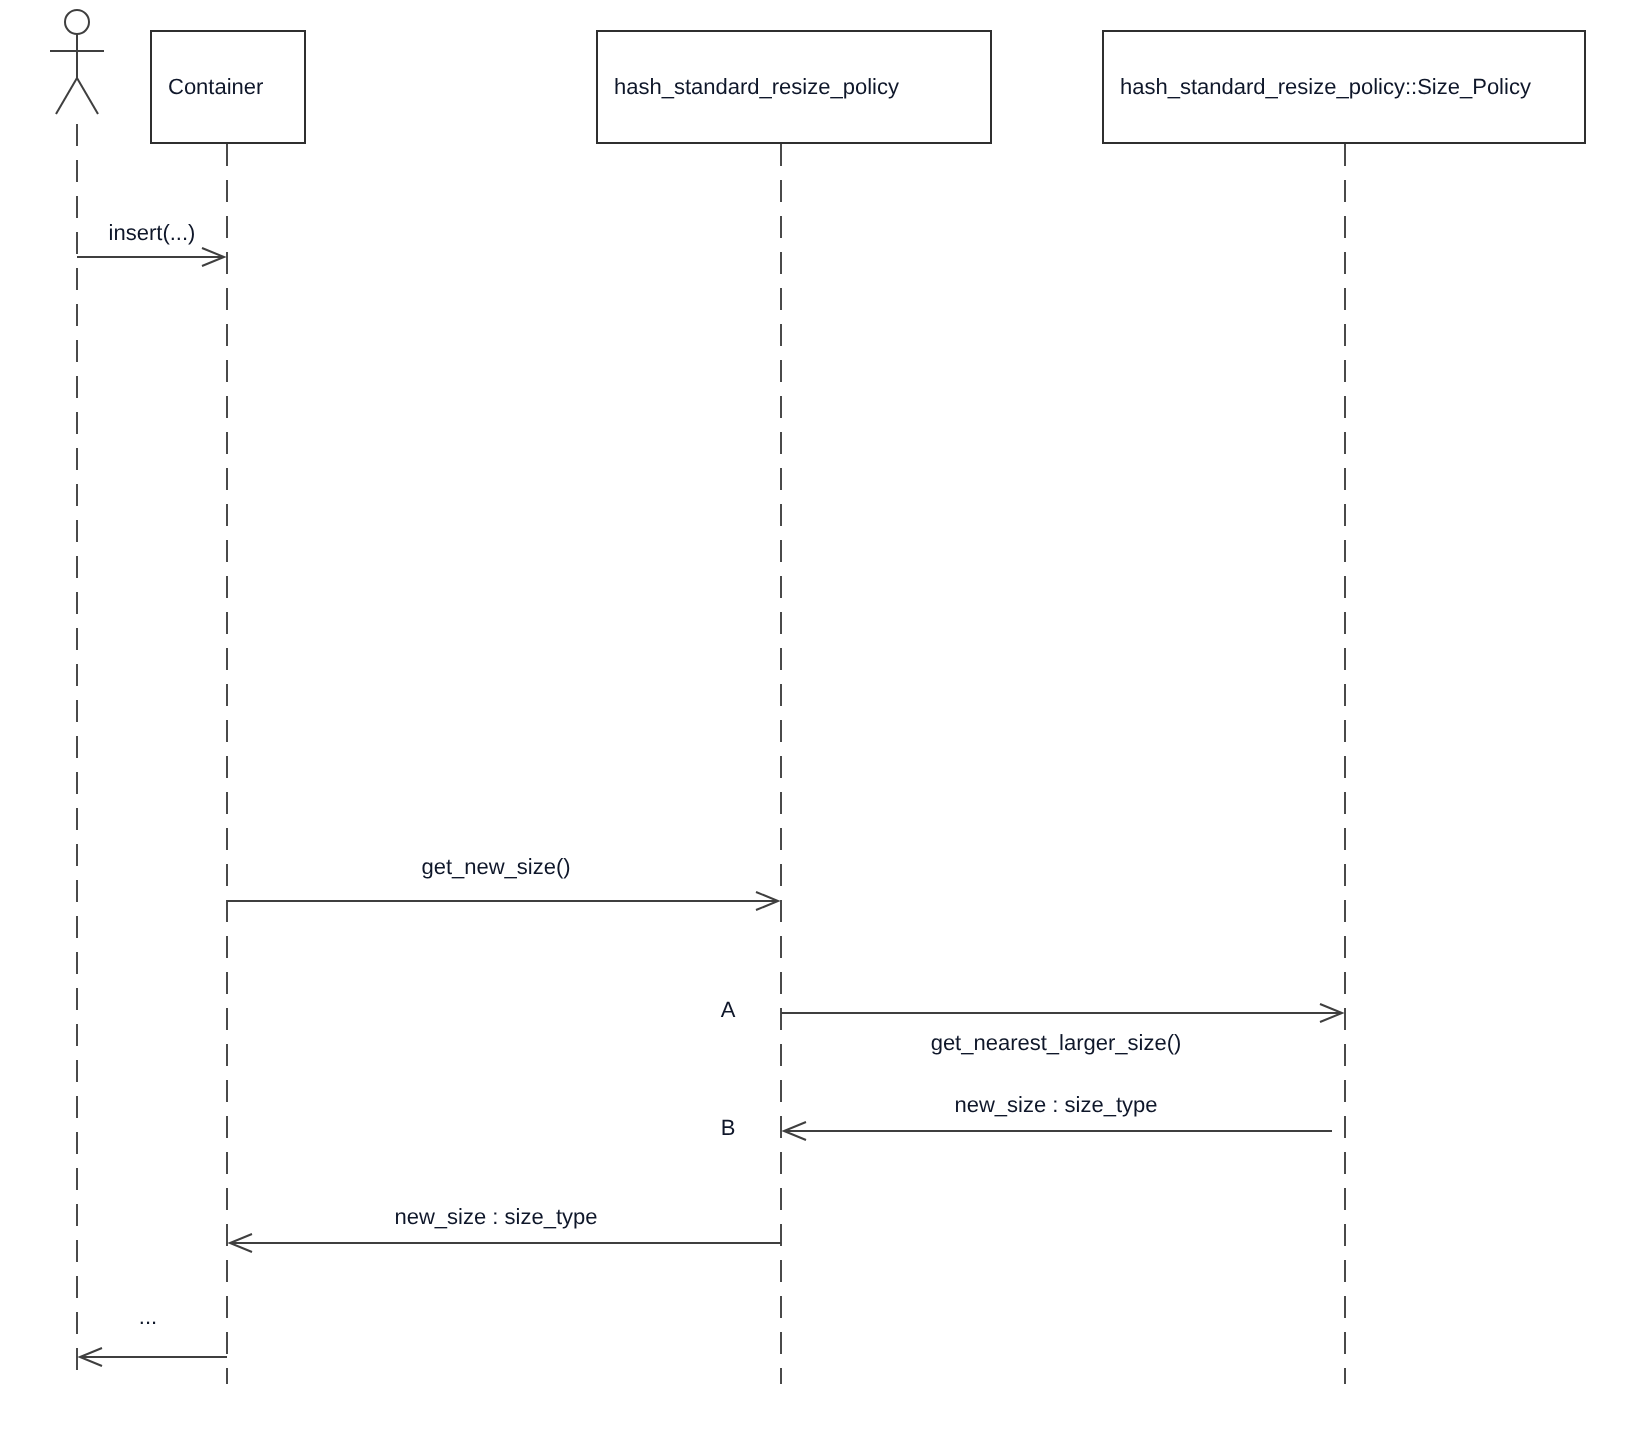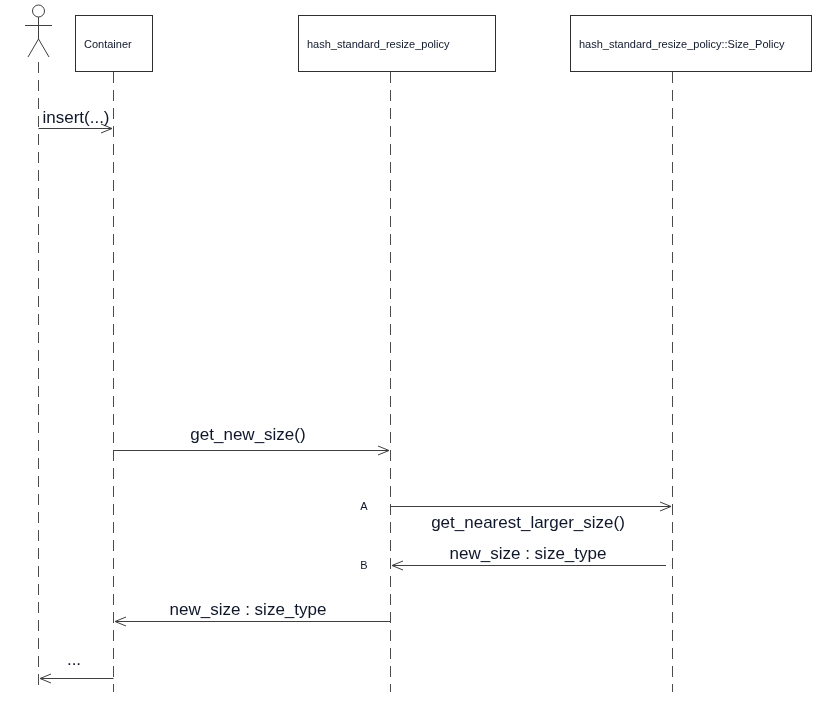--- a/index.html
+++ b/index.html
@@ -9,23 +9,23 @@
   }
   svg.layer { position:absolute; left:0; top:0; width:813px; height:715px; }
   .pbox {
     position:absolute; box-sizing:border-box; top:15px; height:57px;
     border:1px solid #2f2f2f; background:#ffffff;
     display:flex; align-items:center; padding-left:8px;
     font-size:11px; white-space:nowrap;
   }
   .pbox-1 { left:75px;  width:78px;  }
   .pbox-2 { left:286px; width:198px;margin-left:12px; }
-  .pbox-3 { left:570px; width:242px; }
+  .pbox-3 { left:551px; width:242px; }
   .msg {
-    position:absolute; font-size:17px; white-space:nowrap;
+    position:absolute; font-size:11px; white-space:nowrap;
     transform:translateX(-50%); line-height:13px;
   }
   .msg-1 { left:76px;  top:111px; }
   .msg-2 { left:248px; top:428px; }
   .msg-3 { left:528px; top:516px; }
   .msg-4 { left:528px; top:547px; }
   .msg-5 { left:248px; top:603px; }
   .msg-6 { left:74px;  top:653px; }
   .seq-marker {
     position:absolute; font-size:11px; line-height:13px;

